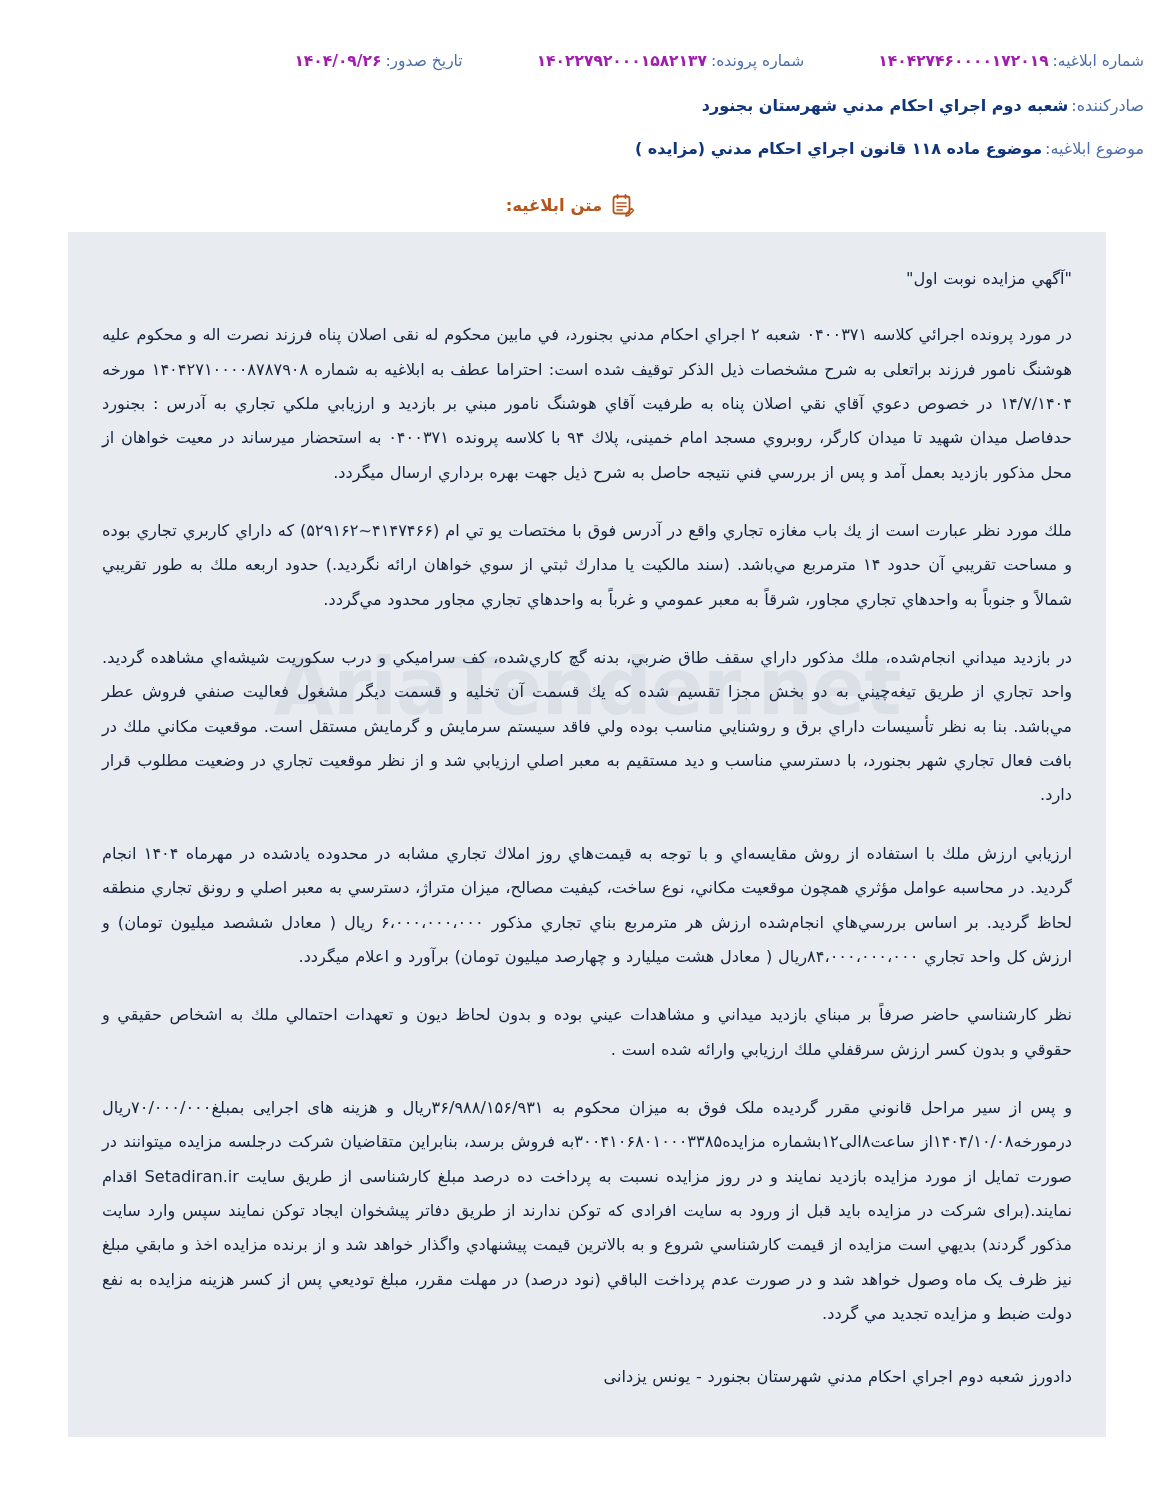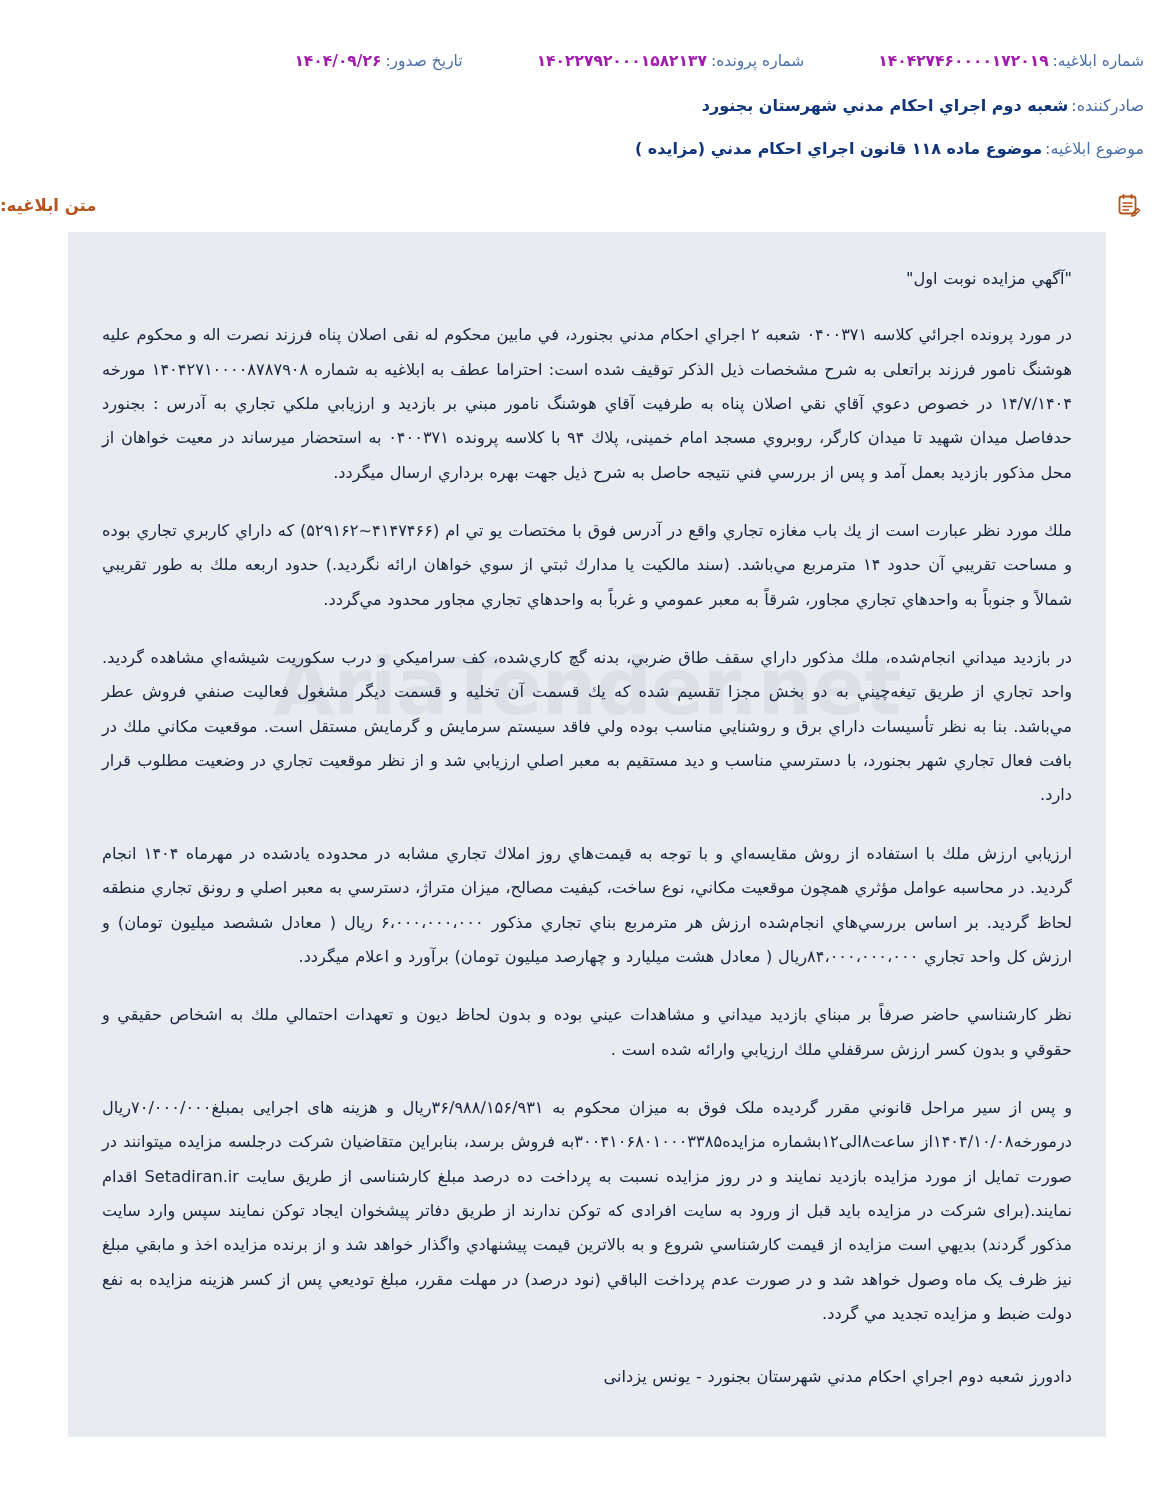--- a/index.html
+++ b/index.html
@@ -67,21 +67,21 @@
     color: #10357b;
     font-weight: bold;
     margin-right: 3px;
   }
 
   
   .section-heading {
     display: flex;
     flex-direction: row;
     align-items: center;
-    justify-content: space-between;
+    justify-content: center;
     gap: 8px;
     padding: 0 32px 0 0;
     margin-top: 34px;
   }
   .section-heading .heading-text {
     color: #b5541b;
     font-weight: bold;
     font-size: 16.5px;
   }
   .doc-icon {

